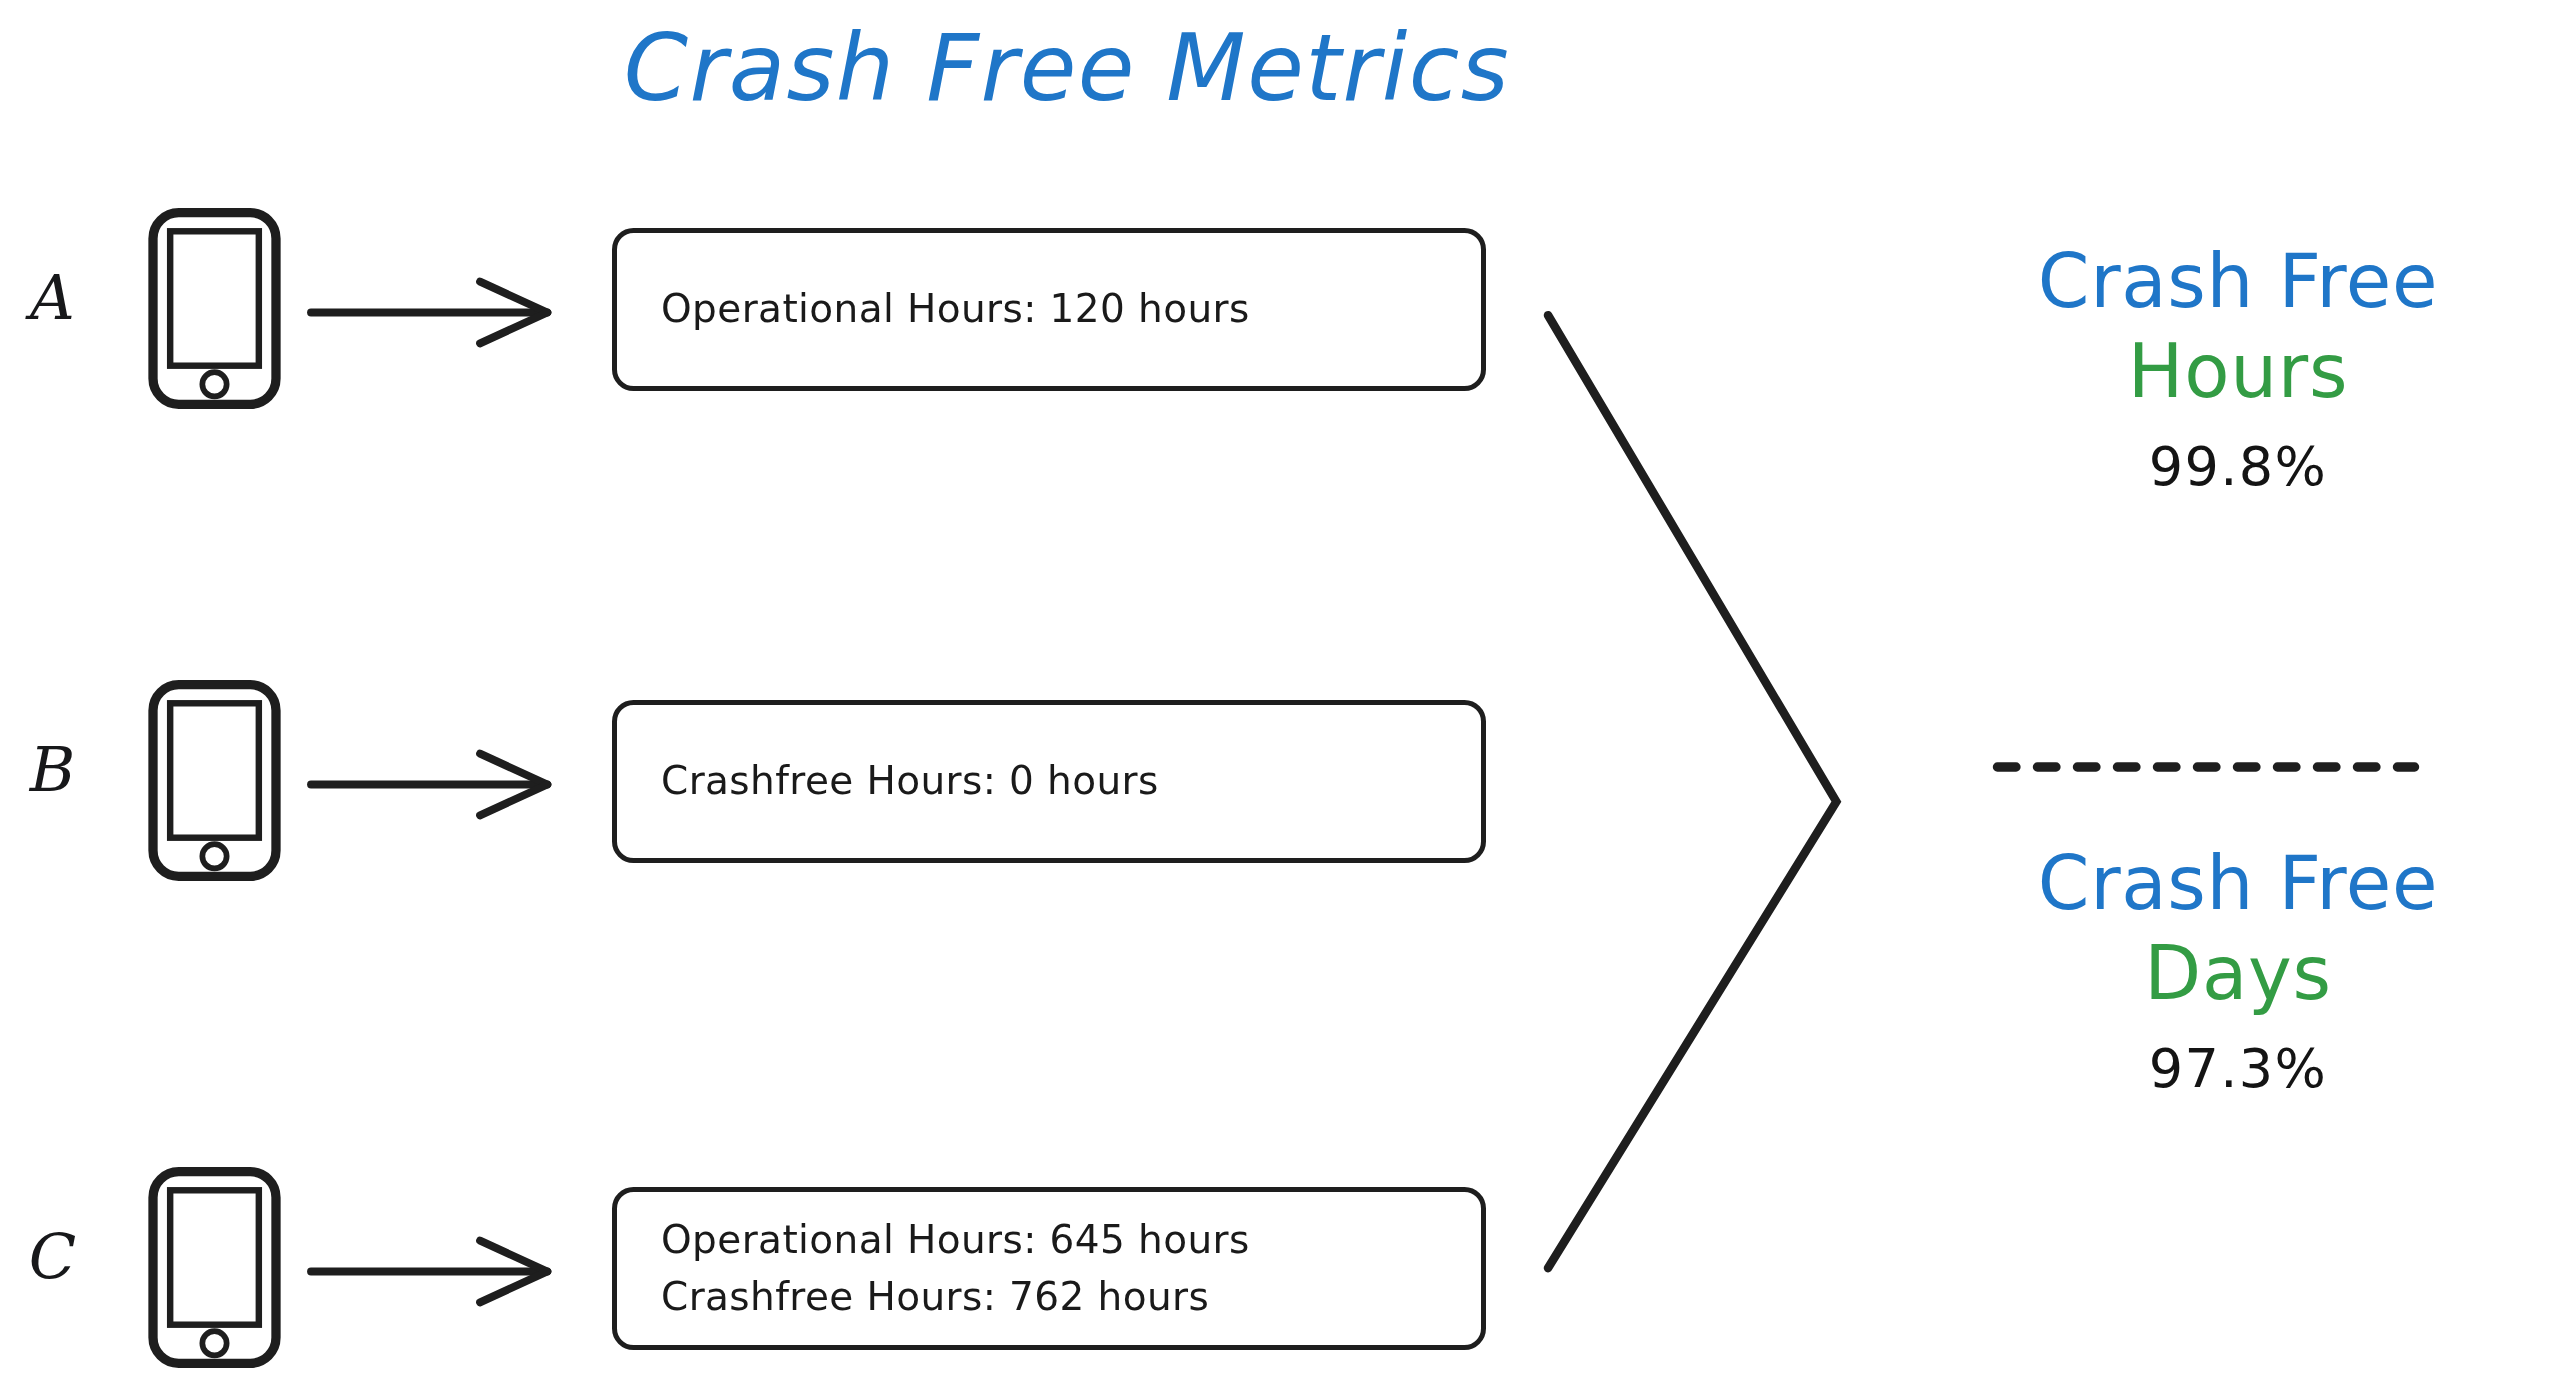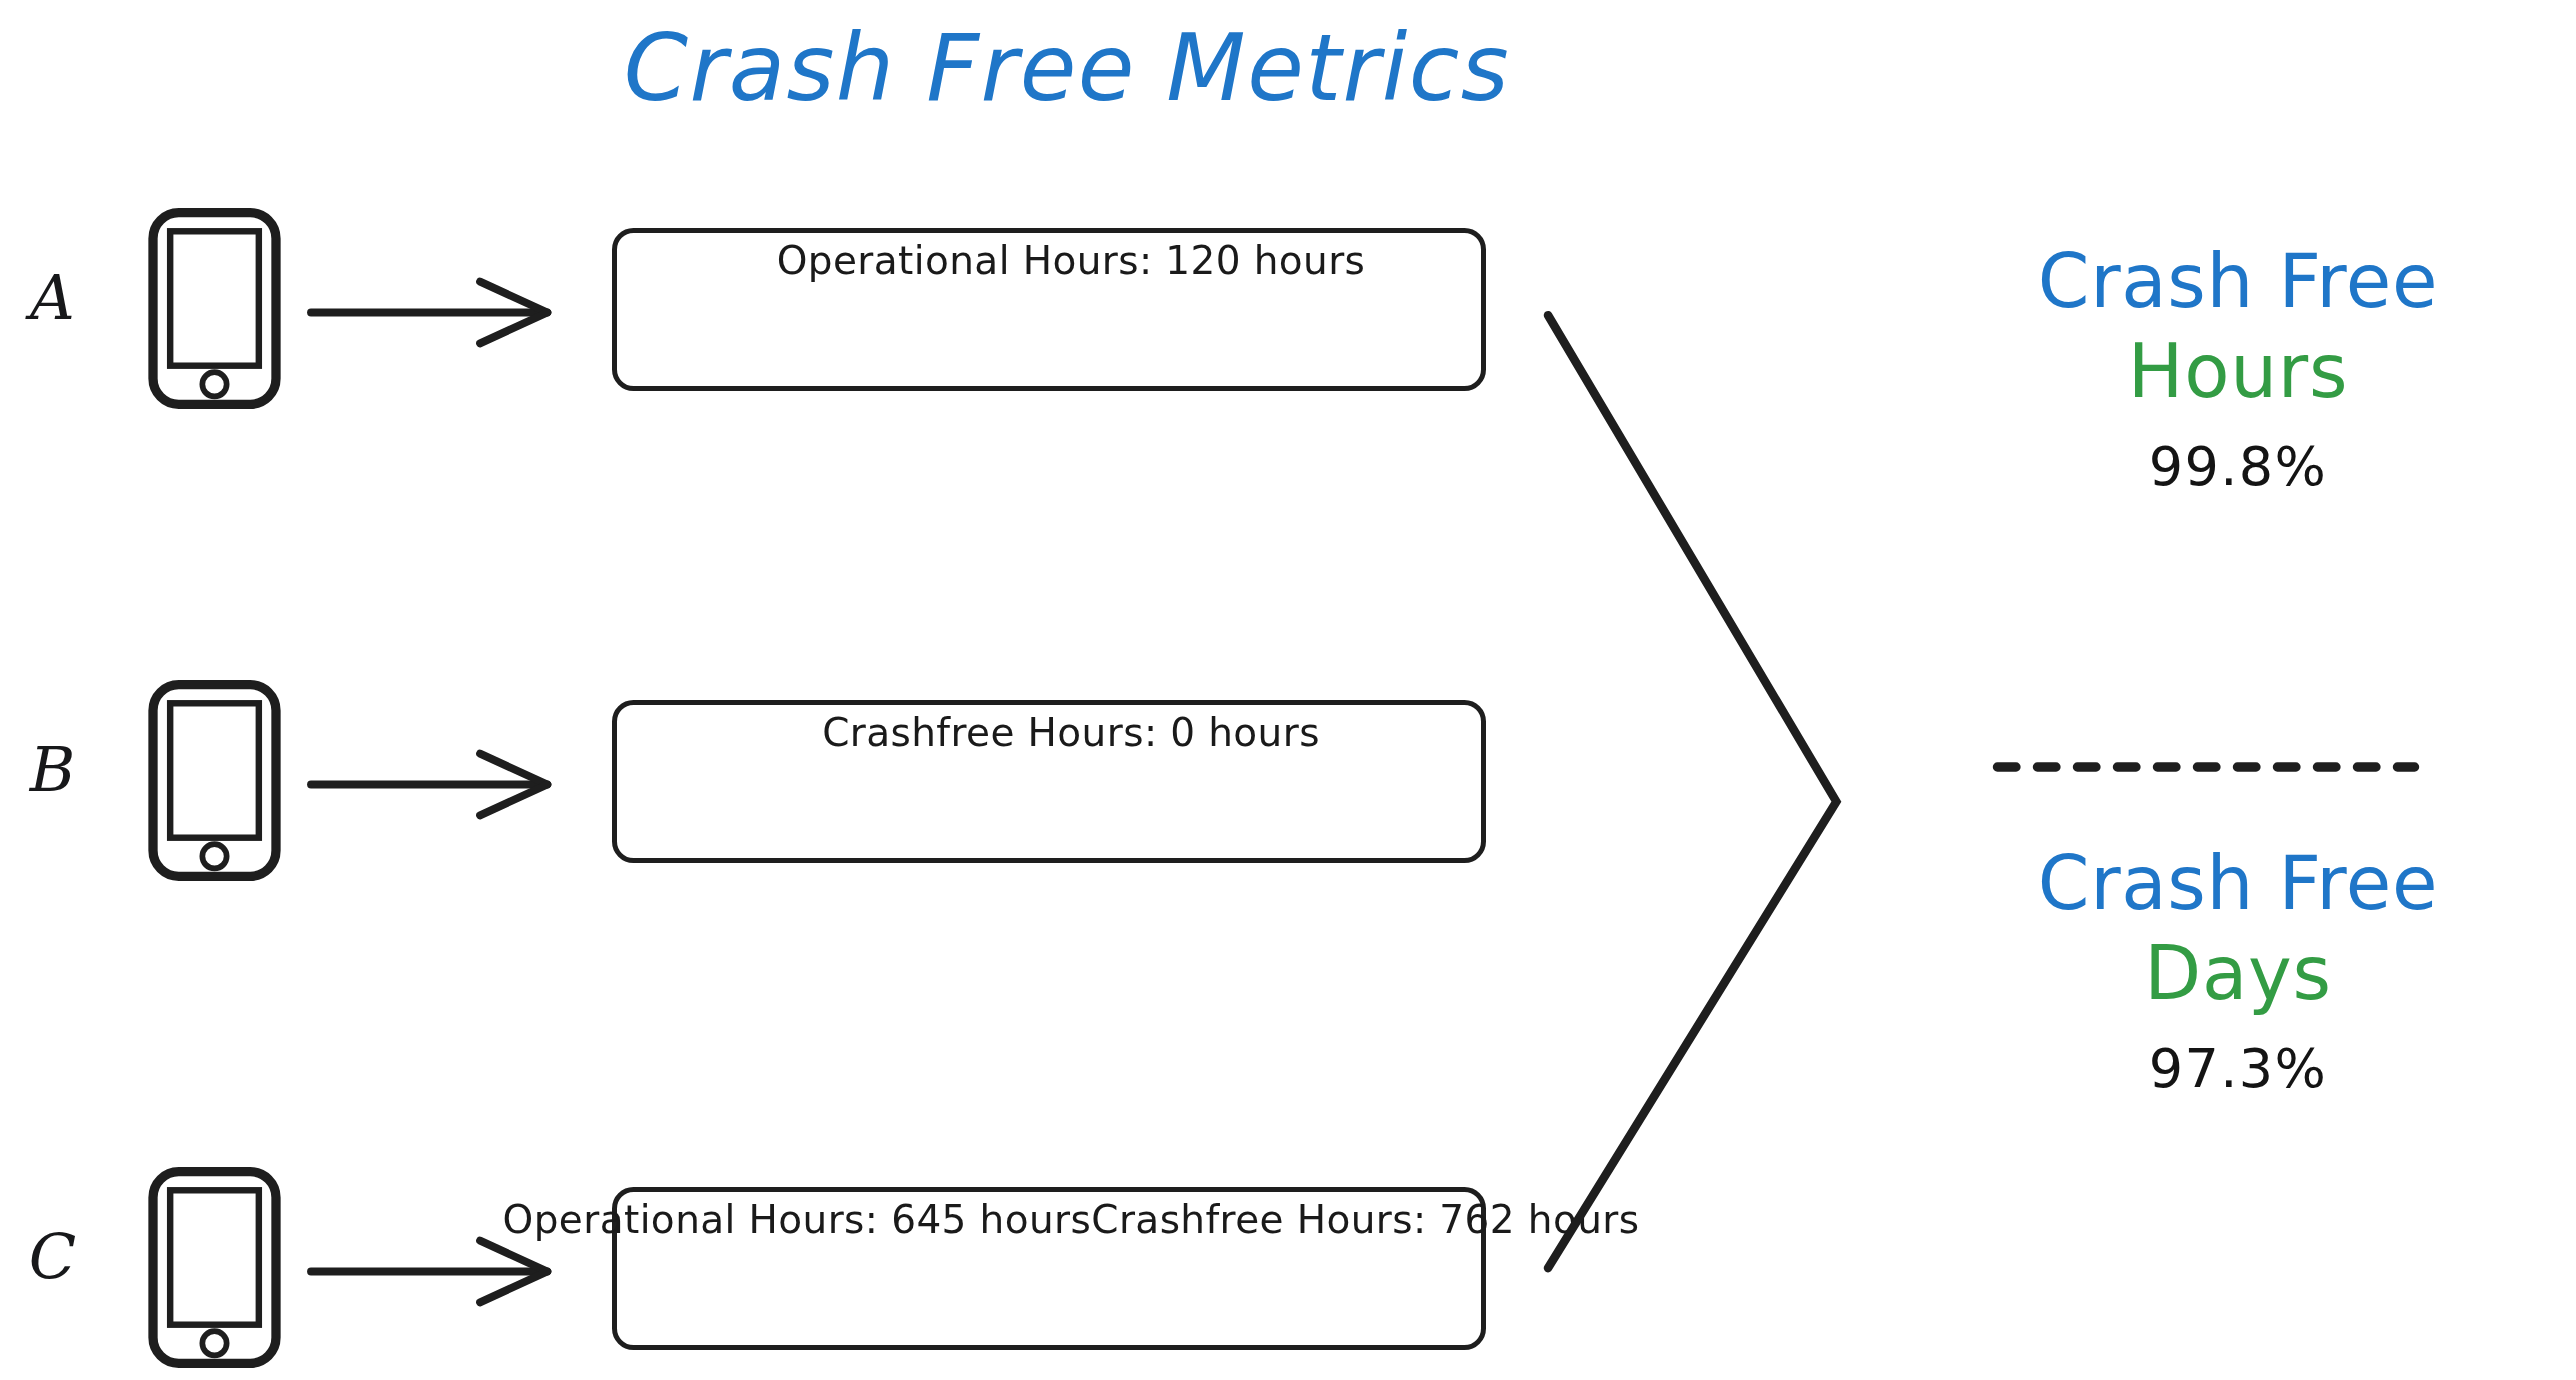--- a/index.html
+++ b/index.html
@@ -87,21 +87,21 @@
     position: absolute;
     left: 612px;
     top: 27px;
     width: 874px;
     height: 163px;
     box-sizing: border-box;
     border: 5px solid #1e1e1e;
     border-radius: 21.5px;
     background: #ffffff;
     display: flex;
-    flex-direction: row;
+    flex-direction: column;
     justify-content: center;
     padding: 0 0 0 44px;
   }
   .info-line {
     font-family: "DejaVu Sans", sans-serif;
     font-size: 39px;
     font-weight: 400;
     color: #1a1a1a;
     line-height: 1.45;
     letter-spacing: 0.4px;

